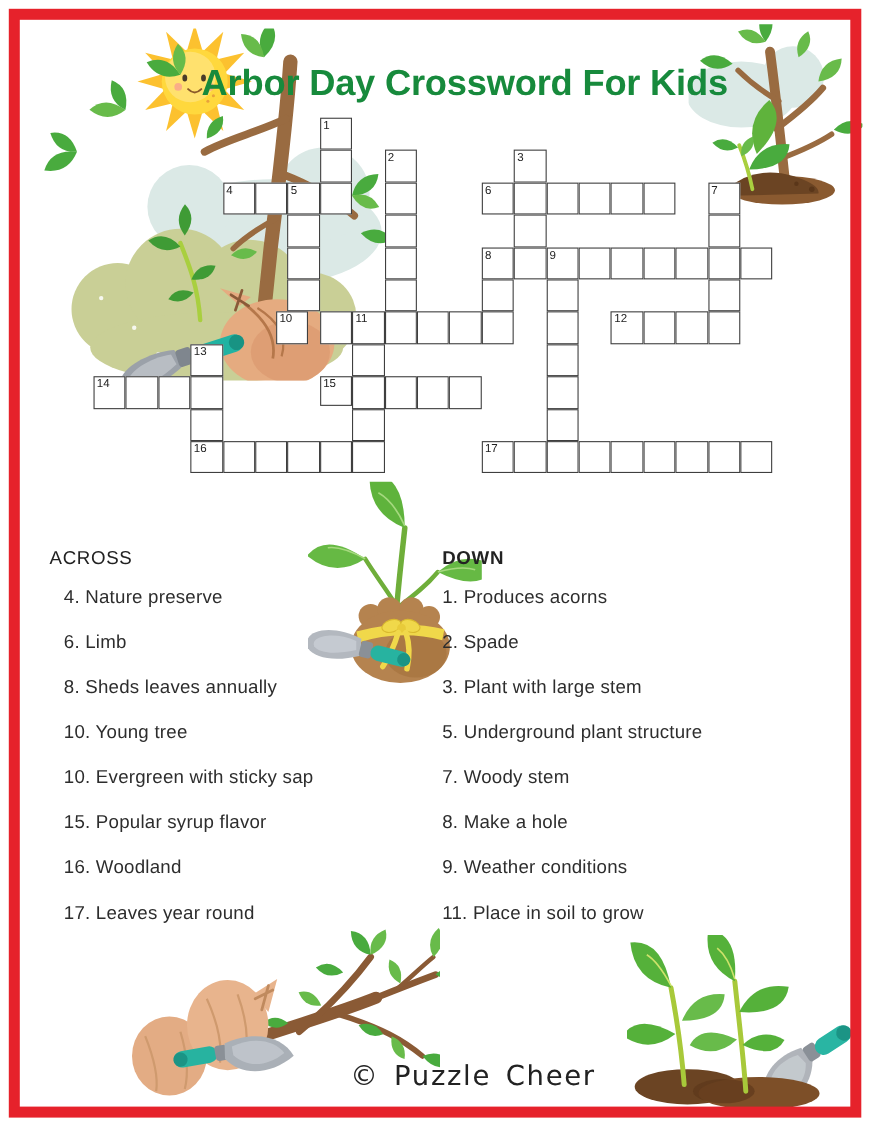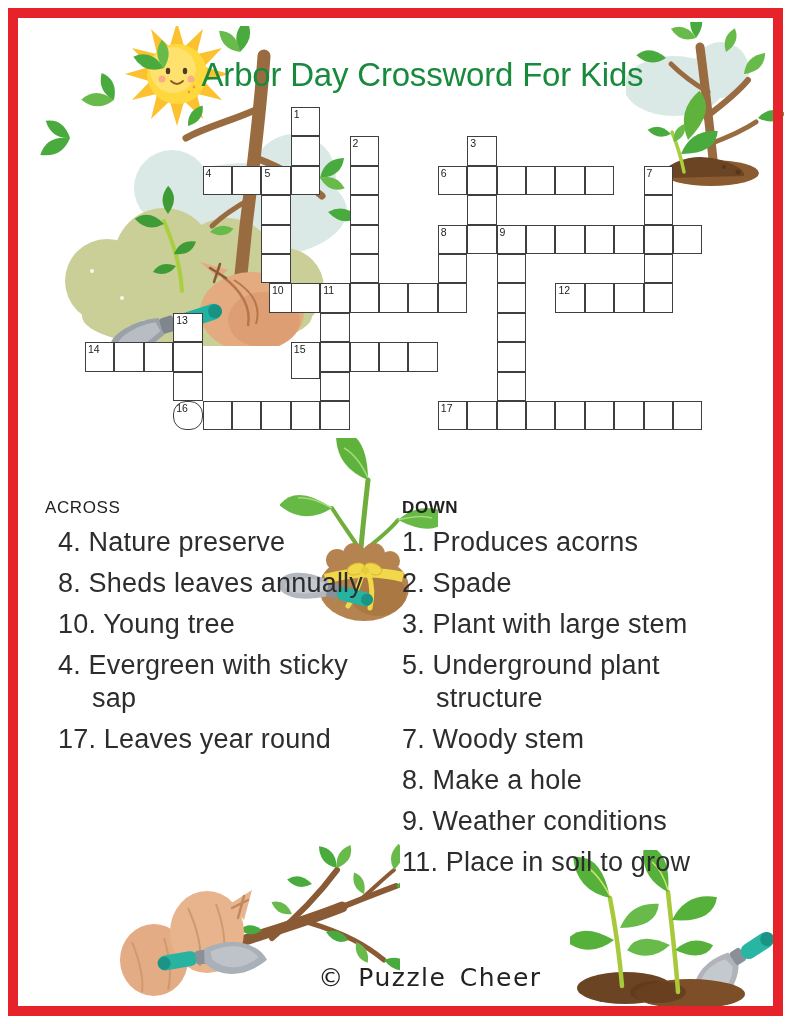--- a/index.html
+++ b/index.html
@@ -2,29 +2,29 @@
 <html><head>
 <meta charset="utf-8">
 <style>
   html,body{margin:0;padding:0;background:#ffffff;}
   #page{position:relative;width:791px;height:1024px;background:#ffffff;overflow:hidden;
         font-family:"Liberation Sans",sans-serif;}
   #page-border{position:absolute;left:8px;top:8px;right:8px;bottom:8px;
         border:10px solid #e6222b;z-index:10;pointer-events:none;}
   .illus{position:absolute;z-index:1;}
   #title{position:absolute;left:150px;top:34px;width:545px;text-align:center;
-        font-size:33px;font-weight:400;color:#178a3c;letter-spacing:-0.2px;z-index:3;}
+        font-size:33px;font-weight:700;color:#178a3c;letter-spacing:-0.2px;z-index:3;}
   #grid{position:absolute;left:85px;top:107px;z-index:2;}
   .cell{position:absolute;box-sizing:border-box;background:#ffffff;
         border:1px solid #3f3f3f;}
   .cellnum{position:absolute;left:2px;top:0px;font-size:10.5px;color:#222;line-height:13px;}
   .cluehead{position:absolute;font-size:17px;letter-spacing:0.6px;color:#222;z-index:3;}
   #across-head{left:45px;top:498px;}
   #down-head{left:402px;top:498px;font-weight:bold;}
-  .cluelist{position:absolute;z-index:3;color:#2d2d2d;font-size:27px;line-height:33px;}
+  .cluelist{position:absolute;z-index:3;color:#2d2d2d;font-size:17px;line-height:33px;}
   #across-list{left:58px;top:526px;width:332px;}
   #down-list{left:402px;top:526px;width:292px;}
   .clue{margin-bottom:8px;padding-left:34px;text-indent:-34px;letter-spacing:0.2px;}
   #footer{position:absolute;left:70px;top:963px;width:720px;text-align:center;z-index:3;
         font-size:25px;color:#222;letter-spacing:1.5px;word-spacing:4px;
         font-family:"DejaVu Sans",sans-serif;}
 </style>
 </head>
 <body>
 
@@ -299,21 +299,21 @@
       <div class="cell" style="left: 117.6px; top: 58.8px; width: 29.4px; height: 29.4px;">
         <span class="cellnum">4</span>
       </div>
       <div class="cell" style="left: 147px; top: 58.8px; width: 29.4px; height: 29.4px;"></div>
       <div class="cell" style="left: 176.4px; top: 58.8px; width: 29.4px; height: 29.4px;">
         <span class="cellnum">5</span>
       </div>
       <div class="cell" style="left: 176.4px; top: 88.2px; width: 29.4px; height: 29.4px;"></div>
       <div class="cell" style="left: 176.4px; top: 117.6px; width: 29.4px; height: 29.4px;"></div>
       <div class="cell" style="left: 176.4px; top: 147px; width: 29.4px; height: 29.4px;"></div>
-      <div class="cell" style="left: 184px; top: 176.4px; width: 29.4px; height: 29.4px;">
+      <div class="cell" style="left: 166px; top: 176.4px; width: 29.4px; height: 29.4px;">
         <span class="cellnum">10</span>
       </div>
       <div class="cell" style="left: 352.8px; top: 58.8px; width: 29.4px; height: 29.4px;">
         <span class="cellnum">6</span>
       </div>
       <div class="cell" style="left: 411.6px; top: 58.8px; width: 29.4px; height: 29.4px;"></div>
       <div class="cell" style="left: 441px; top: 58.8px; width: 29.4px; height: 29.4px;"></div>
       <div class="cell" style="left: 470.4px; top: 58.8px; width: 29.4px; height: 29.4px;"></div>
       <div class="cell" style="left: 499.8px; top: 58.8px; width: 29.4px; height: 29.4px;"></div>
       <div class="cell" style="left: 558.6px; top: 58.8px; width: 29.4px; height: 29.4px;">
@@ -355,29 +355,29 @@
       <div class="cell" style="left: 470.4px; top: 176.4px; width: 29.4px; height: 29.4px;">
         <span class="cellnum">12</span>
       </div>
       <div class="cell" style="left: 499.8px; top: 176.4px; width: 29.4px; height: 29.4px;"></div>
       <div class="cell" style="left: 529.2px; top: 176.4px; width: 29.4px; height: 29.4px;"></div>
       <div class="cell" style="left: 88.2px; top: 205.8px; width: 29.4px; height: 29.4px;">
         <span class="cellnum">13</span>
       </div>
       <div class="cell" style="left: 88.2px; top: 235.2px; width: 29.4px; height: 29.4px;"></div>
       <div class="cell" style="left: 88.2px; top: 264.6px; width: 29.4px; height: 29.4px;"></div>
-      <div class="cell" style="left: 88.2px; top: 294px; width: 29.4px; height: 29.4px; border-radius: 13px;">
+      <div class="cell" style="left: 88.2px; top: 294px; width: 29.4px; height: 29.4px;">
         <span class="cellnum">16</span>
       </div>
       <div class="cell" style="left: 0px; top: 235.2px; width: 29.4px; height: 29.4px;">
         <span class="cellnum">14</span>
       </div>
       <div class="cell" style="left: 29.4px; top: 235.2px; width: 29.4px; height: 29.4px;"></div>
       <div class="cell" style="left: 58.8px; top: 235.2px; width: 29.4px; height: 29.4px;"></div>
-      <div class="cell" style="left: 205.8px; top: 235.2px; width: 29.4px; height: 37px;">
+      <div class="cell" style="left: 205.8px; top: 235.2px; width: 29.4px; height: 27px;">
         <span class="cellnum">15</span>
       </div>
       <div class="cell" style="left: 264.6px; top: 235.2px; width: 29.4px; height: 29.4px;"></div>
       <div class="cell" style="left: 294px; top: 235.2px; width: 29.4px; height: 29.4px;"></div>
       <div class="cell" style="left: 323.4px; top: 235.2px; width: 29.4px; height: 29.4px;"></div>
       <div class="cell" style="left: 117.6px; top: 294px; width: 29.4px; height: 29.4px;"></div>
       <div class="cell" style="left: 147px; top: 294px; width: 29.4px; height: 29.4px;"></div>
       <div class="cell" style="left: 176.4px; top: 294px; width: 29.4px; height: 29.4px;"></div>
       <div class="cell" style="left: 205.8px; top: 294px; width: 29.4px; height: 29.4px;"></div>
       <div class="cell" style="left: 352.8px; top: 294px; width: 29.4px; height: 29.4px;">
@@ -390,23 +390,26 @@
       <div class="cell" style="left: 529.2px; top: 294px; width: 29.4px; height: 29.4px;"></div>
       <div class="cell" style="left: 558.6px; top: 294px; width: 29.4px; height: 29.4px;"></div>
       <div class="cell" style="left: 588px; top: 294px; width: 29.4px; height: 29.4px;"></div>
     </div>
 
   <div id="across-head" class="cluehead">ACROSS</div>
   <div id="down-head" class="cluehead">DOWN</div>
 
   <div id="across-list" class="cluelist">
       <div class="clue">4. Nature preserve</div>
+      <div class="clue">6. Limb</div>
       <div class="clue">8. Sheds leaves annually</div>
       <div class="clue">10. Young tree</div>
-      <div class="clue">4. Evergreen with sticky sap</div>
+      <div class="clue">10. Evergreen with sticky sap</div>
+      <div class="clue">15. Popular syrup flavor</div>
+      <div class="clue">16. Woodland</div>
       <div class="clue">17. Leaves year round</div>
     </div>
   <div id="down-list" class="cluelist">
       <div class="clue">1. Produces acorns</div>
       <div class="clue">2. Spade</div>
       <div class="clue">3. Plant with large stem</div>
       <div class="clue">5. Underground plant structure</div>
       <div class="clue">7. Woody stem</div>
       <div class="clue">8. Make a hole</div>
       <div class="clue">9. Weather conditions</div>

